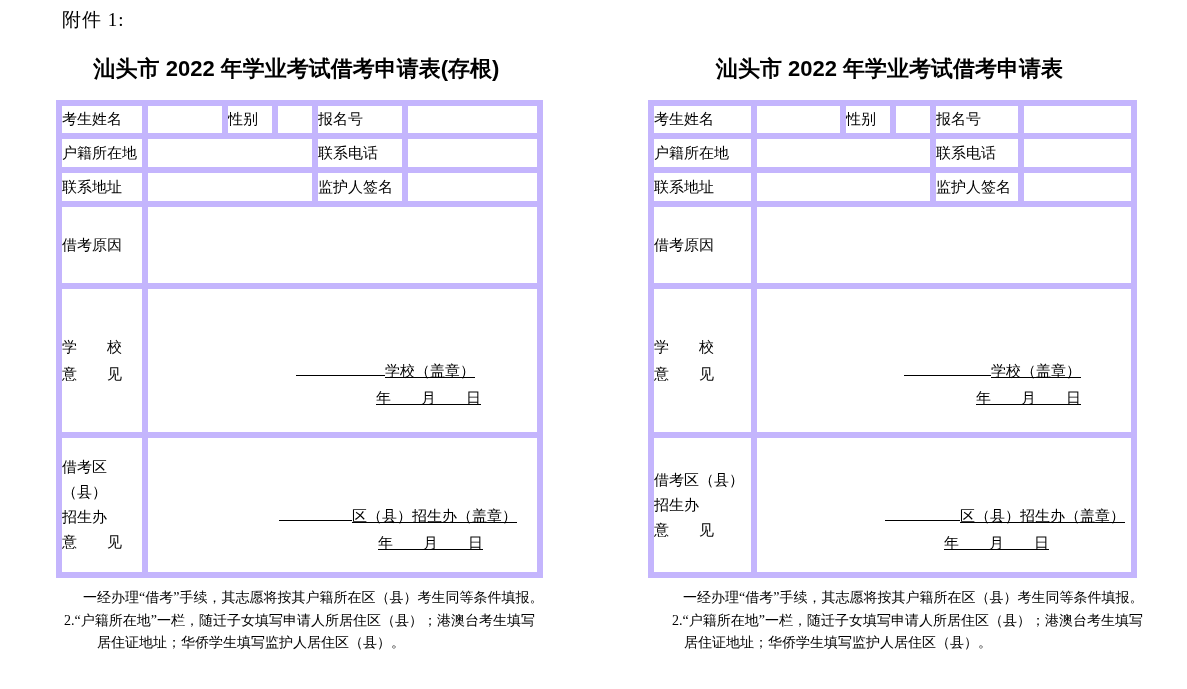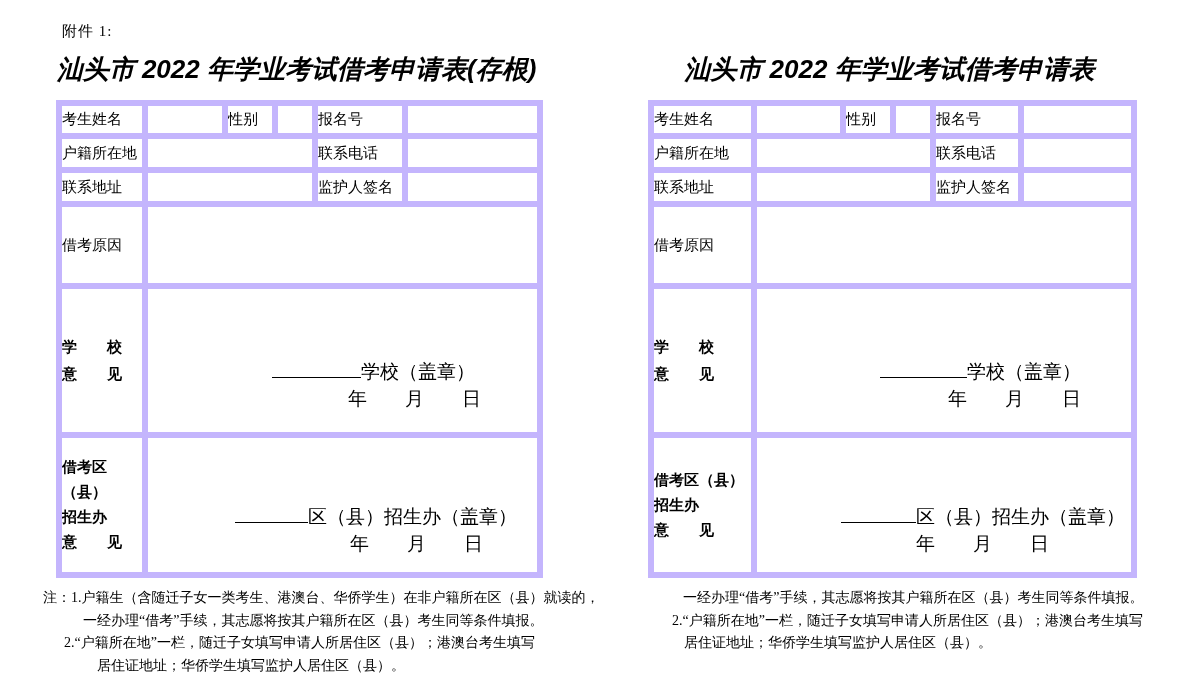--- a/index.html
+++ b/index.html
@@ -5,33 +5,32 @@
   * { box-sizing: border-box; }
   html, body { margin: 0; padding: 0; }
   body {
     width: 1187px; height: 689px;
     background: #ffffff; color: #000000;
     font-family: "Liberation Serif", "DejaVu Serif", serif;
     position: relative; overflow: hidden;
   }
 
   .attachment-label {
-    position: absolute; left: 62px; top: 22px;
-    font-size: 15px; letter-spacing: 1px;
+    position: absolute; left: 62px; top: 7px;
+    font-size: 19px; letter-spacing: 1px;
   }
 
   .form { position: absolute; top: 53px; }
   .form.f0 { left: 56px;  width: 481px; }
   .form.f1 { left: 648px; width: 483px; }
 
   .form-title {
     height: 47px; line-height: 32px; text-align: center;
-    font-size: 26px; font-weight: bold; white-space: nowrap;
+    font-size: 22px; font-weight: bold; white-space: nowrap;
     font-family: "Liberation Sans", "DejaVu Sans", sans-serif;
-    font-style: italic;
   }
 
   table.app-table {
     border-collapse: collapse; table-layout: fixed;
     border: 2px solid #000;
   }
   .f0 .app-table { width: 481px; }
   .f1 .app-table { width: 483px; }
   .app-table td {
     border: 6px solid #c4b5fd; padding: 0;
@@ -43,28 +42,28 @@
   .f1 .c1{width:103px} .f1 .c2{width:89px} .f1 .c3{width:50px}
   .f1 .c4{width:40px}  .f1 .c5{width:88px} .f1 .c6{width:113px}
 
   tr.r1 { height: 33px; }
   tr.r2 { height: 34px; }
   tr.r3 { height: 34px; }
   tr.r4 { height: 82px; }
   tr.r5 { height: 149px; }
   tr.r6 { height: 140px; }
 
-  .lbl-lines div { line-height: 27px; font-weight: bold; }
+  .lbl-lines div { line-height: 27px; }
   .r6 .lbl-lines div { line-height: 25px; }
 
   td.sig-cell { vertical-align: bottom; }
   .sig-inner { display: flex; flex-direction: column; align-items: flex-end; }
   .r5 .sig-inner { padding-bottom: 20px; }
   .r6 .sig-inner { padding-bottom: 15px; }
-  .seal-line, .date-line { line-height: 27px; white-space: nowrap; font-size: 19px; }
+  .seal-line, .date-line { line-height: 27px; white-space: nowrap; font-size: 15px; text-decoration: underline; }
   .uline {
     display: inline-block; height: 14px;
     border-bottom: 1px solid #000; vertical-align: baseline;
   }
   .f0 .r5 .uline { width: 89px; }
   .f0 .r6 .uline { width: 73px; }
   .f1 .r5 .uline { width: 87px; }
   .f1 .r6 .uline { width: 75px; }
   .f0 .r5 .seal-line { margin-right: 62px; }
   .f0 .r5 .date-line { margin-right: 56px; }
@@ -150,21 +149,20 @@
       <td class="sig-cell" colspan="5">
         <div class="sig-inner">
           <div class="seal-line"><span class="uline"></span><span>区（县）招生办（盖章）</span></div>
           <div class="date-line">年　　月　　日</div>
         </div>
       </td>
     </tr>
   </tbody>
     </table>
   <div class="notes">
-    <div class="note-1">注：1.户籍生（含随迁子女一类考生、港澳台、华侨学生）在非户籍所在区（县）就读的，</div>
     <div class="note-2">一经办理“借考”手续，其志愿将按其户籍所在区（县）考生同等条件填报。</div>
     <div class="note-3">2.“户籍所在地”一栏，随迁子女填写申请人所居住区（县）；港澳台考生填写</div>
     <div class="note-4">居住证地址；华侨学生填写监护人居住区（县）。</div>
   </div>
 </div>
 
 <div class="form f1">
   <div class="form-title">汕头市 2022 年学业考试借考申请表</div>
   <table class="app-table">
     <colgroup>

